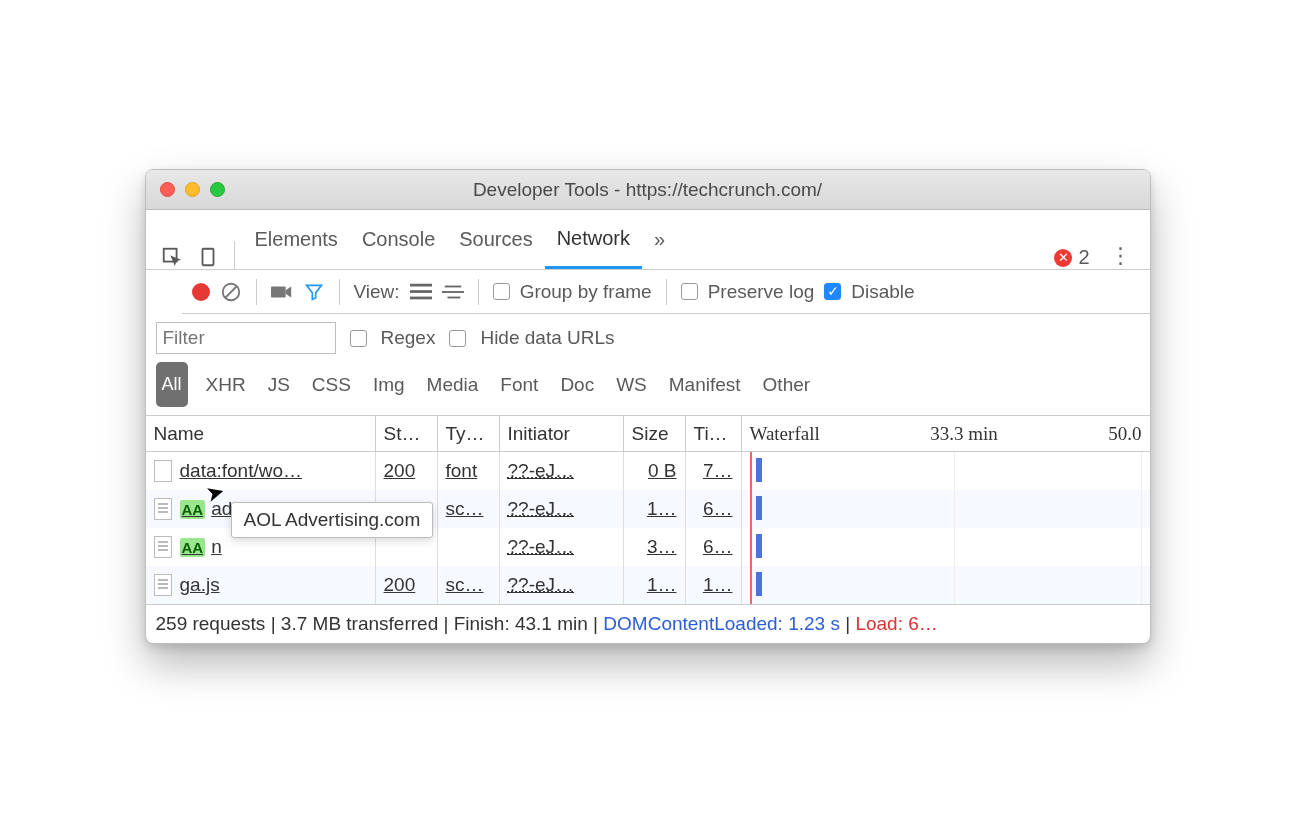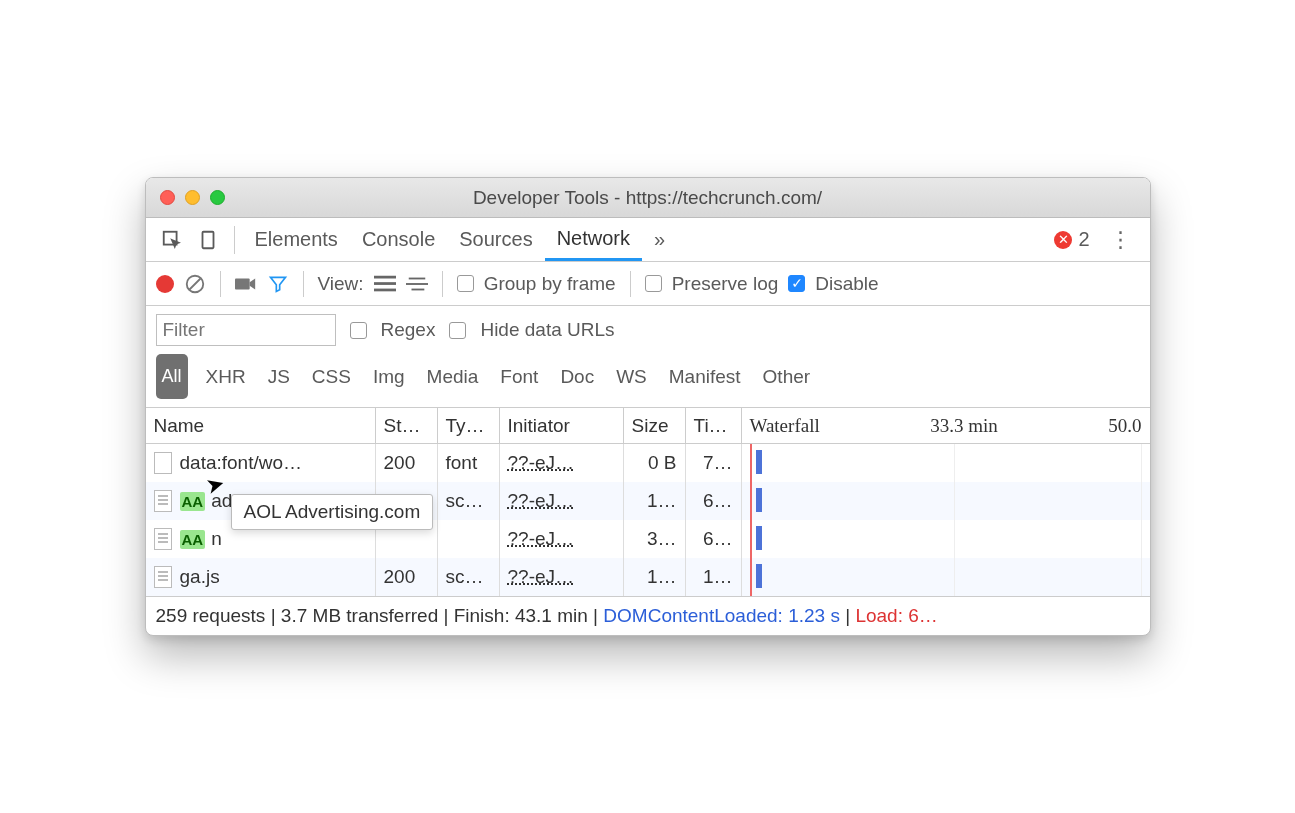--- a/index.html
+++ b/index.html
@@ -30,38 +30,38 @@
 .traffic-lights { display: flex; gap: 10px; padding-left: 14px; }
 .light { width: 15px; height: 15px; border-radius: 50%; }
 .light.red { background: #ff5f57; border: 0.5px solid #e1493f; }
 .light.yellow { background: #ffbd2e; border: 0.5px solid #dfa023; }
 .light.green { background: #28c940; border: 0.5px solid #1dad2c; }
 .title {
   position: absolute; left: 0; right: 0; text-align: center;
   font-size: 19px; color: #4a4a4a; pointer-events: none;
 }
 .tabbar {
-  height: 44px;
-  display: flex; align-items: center;
+  height: 60px;
+  display: flex; align-items: flex-end;
   border-bottom: 1px solid #ccc;
   font-size: 20px; color: #5a5a5a;
   padding: 0 8px;
 }
 .tabbar .ticon { width: 24px; height: 24px; display: flex; align-items: center; justify-content: center; margin: 0 6px; color:#5a5a5a;}
 .tabbar .sep { width: 1px; height: 28px; background: #ccc; margin: 0 8px; }
 .tab { padding: 0 12px; height: 100%; display: flex; align-items: center; cursor: pointer; }
 .tab.active { color: #333; border-bottom: 3px solid #2196f3; }
 .spacer { flex: 1; }
 .errbadge { display: flex; align-items: center; gap: 6px; color: #5a5a5a; margin-right: 10px;}
 .errcircle { width:18px; height:18px; border-radius:50%; background:#ee3a32; color:#fff; font-size:13px; display:flex; align-items:center; justify-content:center;}
 .dots { font-size: 22px; color:#666; padding: 0 10px; }
 
 .toolbar {
   height: 44px; display:flex; align-items:center; gap: 10px;
-  padding: 0 10px; border-bottom: 1px solid #ccc; font-size: 19px; color:#5a5a5a;
+  padding: 0 10px; border-bottom: 1px solid #ccc; font-size: 19px; color:#5a5a5a;margin-left:36px;
 }
 .toolbar .rec { width:18px; height:18px; border-radius:50%; background:#e53935; }
 .toolbar .tsep { width:1px; height:26px; background:#ccc; margin: 0 4px;}
 .toolbar .ticon2 { width:22px; height:22px; display:flex; align-items:center; justify-content:center; }
 .funnel { color:#2196f3; }
 .cbox { width:17px; height:17px; border:1px solid #999; border-radius:3px; background:#fff; display:inline-block; vertical-align:middle;}
 .cbox.checked { background:#1f87ff; border-color:#1f87ff; position:relative;}
 .cbox.checked::after { content:"✓"; color:#fff; font-size:14px; position:absolute; left:2px; top:-1px;}
 
 .filterbar {
@@ -79,21 +79,21 @@
 .ftype { padding: 2px 4px; }
 
 .table-head {
   display:flex; font-size:19px; color:#333;
   border-bottom: 1px solid #ccc; height: 36px;
 }
 .th { border-right:1px solid #ccc; padding:6px 8px; display:flex; align-items:center; overflow:hidden; white-space:nowrap;}
 .th.wfall { flex:1; border-right:none; position:relative; justify-content: space-between; font-family: Liberation Serif, serif;}
 .col-name{width:230px;} .col-st{width:62px;} .col-ty{width:62px;} .col-init{width:124px;} .col-size{width:62px;} .col-ti{width:56px;}
 
-.table-body { height: 152px; overflow:hidden; font-size:19px; color:#333; position:relative;}
+.table-body { height: 152px; overflow:hidden; font-size:19px; color:#333; position:relative;text-decoration:underline;}
 .row { display:flex; height:38px; align-items:center;}
 .row:nth-child(even){ background:#f6f9ff;}
 .td { border-right:1px solid #ddd; height:100%; padding: 6px 8px; display:flex; align-items:center; overflow:hidden; white-space:nowrap;}
 .td a{color:#333; text-decoration: underline dotted;}
 .td.wcell{flex:1; border-right:none; position:relative;}
 .ficon{ width:18px; height:22px; border:1px solid #bbb; background:#fff; margin-right:8px; display:inline-block; position:relative;}
 .ficon.doc::after{content:""; position:absolute; left:3px; right:3px; top:4px; height:2px; background:#bbb; box-shadow: 0 4px 0 #bbb, 0 8px 0 #bbb;}
 .aatag{ background:#9ae68f; color:#0a5f00; font-weight:600; font-size:15px; padding:1px 2px; border-radius:2px; margin-right:6px;}
 .wbar{ position:absolute; left:14px; top:6px; width:6px; height:24px; background:#4d73d8;}
 .wredline{ position:absolute; left:8px; top:0; bottom:0; width:2px; background:#e66;}

